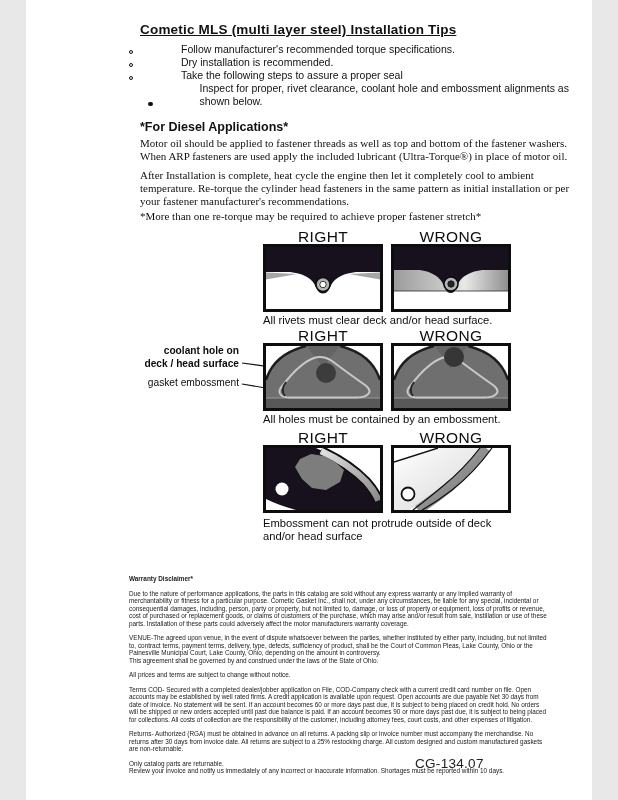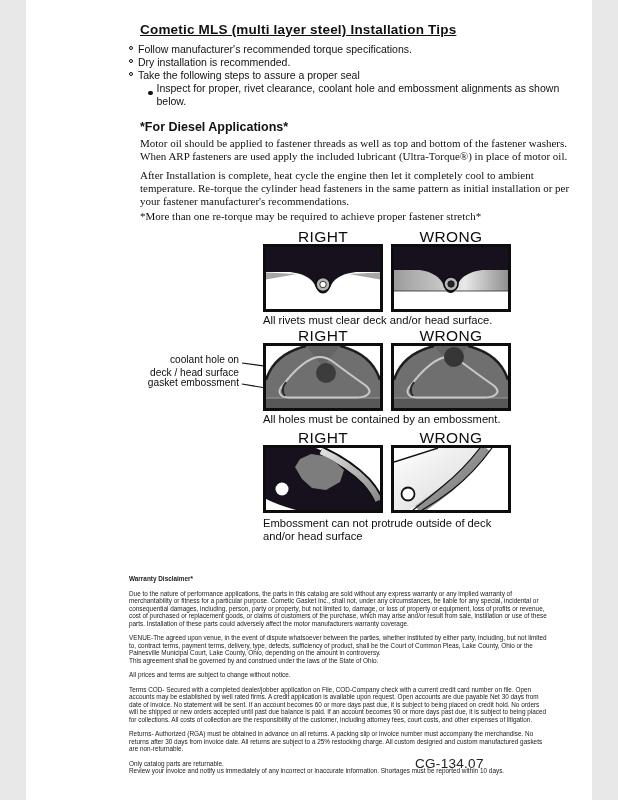--- a/index.html
+++ b/index.html
@@ -8,21 +8,21 @@
   .page {
     position:relative; width:566px; height:800px; background:#ffffff;
     margin:0 auto; overflow:hidden;
   }
   .abs { position:absolute; }
   .page-title {
     left:114px; top:22px; font-size:13.5px; font-weight:bold;
     text-decoration:underline; letter-spacing:0.2px; white-space:nowrap;
   }
   .tips { left:103px; top:43px; width:450px; font-size:10.5px; line-height:13px; }
-  .bullet-row { display:flex; align-items:center; }
+  .bullet-row { display:flex; align-items:flex-end;gap:43px; }
   .marker-open {
     flex:0 0 auto; width:4px; height:4px; border:1px solid #111; border-radius:50%;
     margin-right:5px; position:relative; top:-2px;
   }
   .marker-filled {
     flex:0 0 auto; width:4.5px; height:4.5px; background:#111; border-radius:50%;
     margin-right:4px; position:relative; top:-2px;
   }
   .sub { margin-left:19px; }
   .diesel-heading { left:114px; top:120px; font-size:12.5px; font-weight:bold; }
@@ -104,21 +104,21 @@
       <circle cx="57" cy="37" r="7" fill="#b5b5b5" stroke="#0e0e0e" stroke-width="1.6"></circle>
       <circle cx="57" cy="37" r="3.2" fill="#262626" stroke="#0e0e0e" stroke-width="0.8"></circle>
     </svg>
   </div>
 
   <div class="abs caption" style="top:314px;">All rivets must clear deck and/or head surface.</div>
 
   <div class="abs rw-label" style="left:237px; top:327px;">RIGHT</div>
   <div class="abs rw-label" style="left:365px; top:327px;">WRONG</div>
 
-  <div class="abs ann" style="top:354px;">coolant hole on
+  <div class="abs ann" style="top:345px;font-weight:bold;">coolant hole on
 deck / head surface</div>
   <div class="abs ann" style="top:377px;">gasket embossment</div>
 
   <svg class="abs" style="left:0; top:338px;" width="380" height="90" viewBox="0 0 380 90">
     <line x1="216" y1="25" x2="297" y2="36" stroke="#111" stroke-width="1.1"></line>
     <line x1="216" y1="46" x2="257" y2="53" stroke="#111" stroke-width="1.1"></line>
   </svg>
 
   <div class="abs dbox" style="left:237px; top:343px;">
     <svg viewBox="0 0 114 62">

